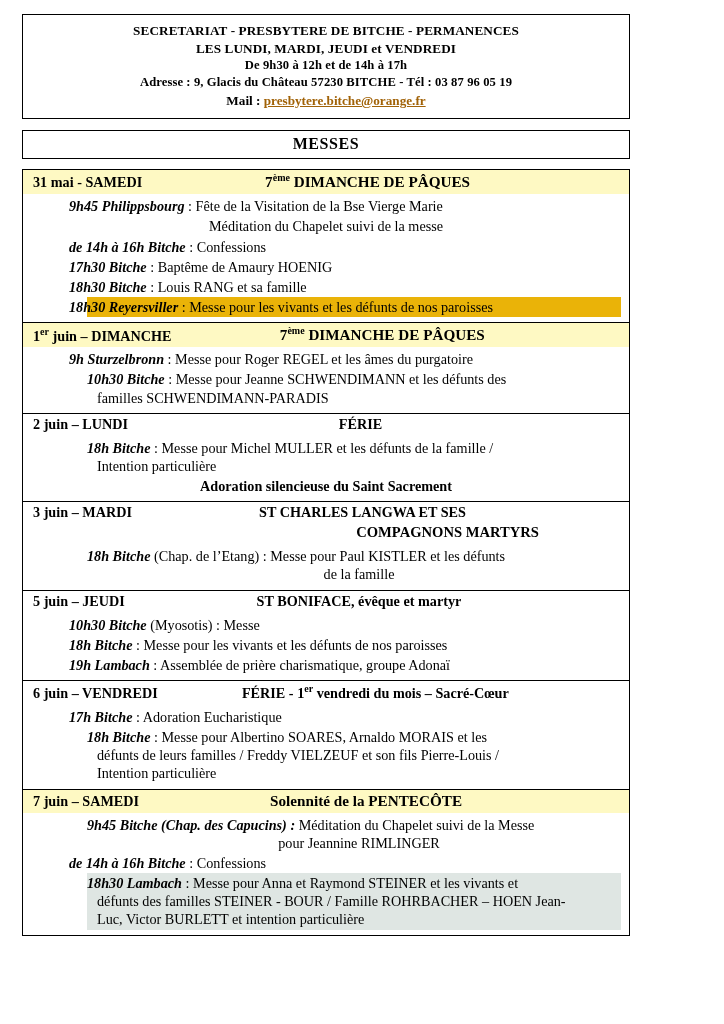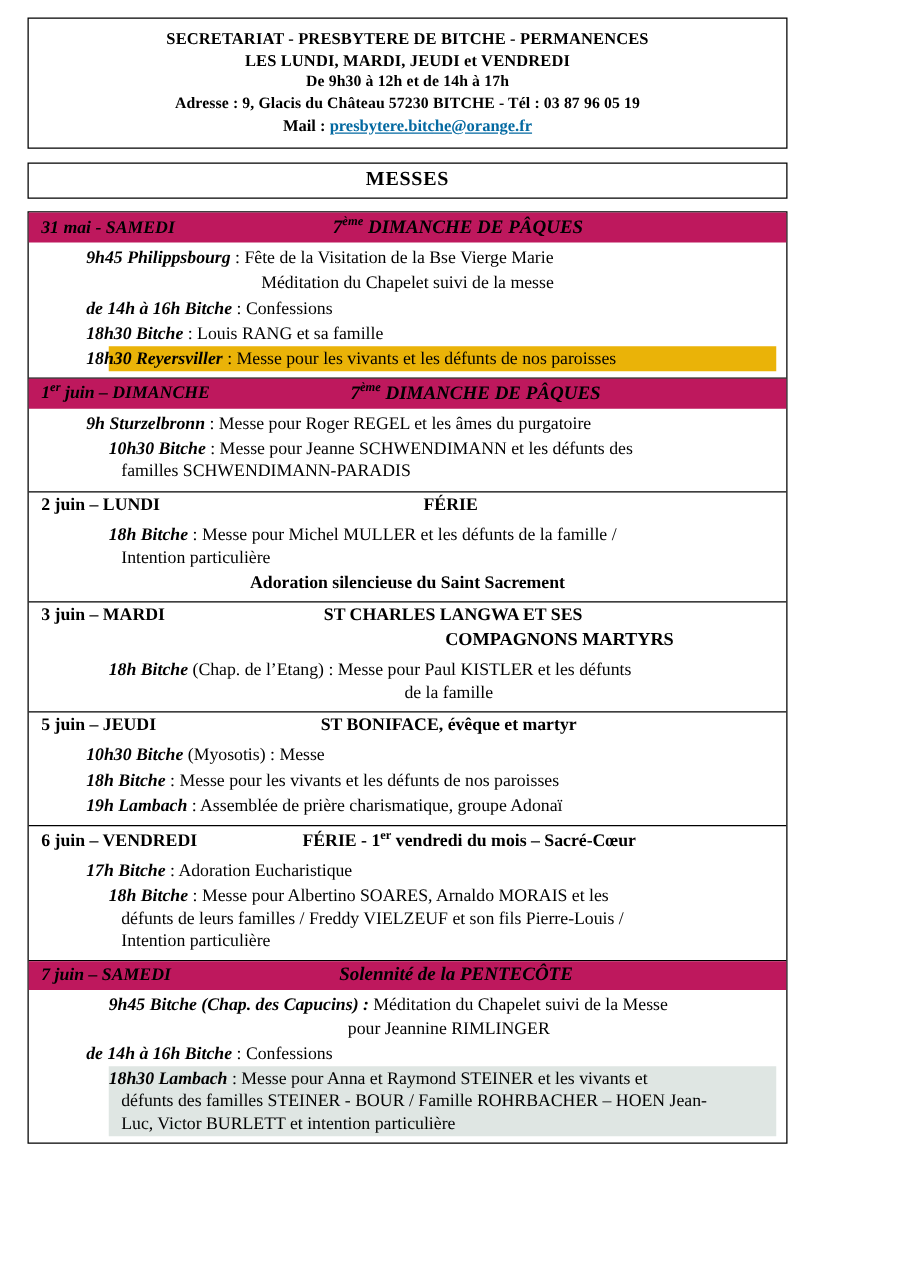--- a/index.html
+++ b/index.html
@@ -36,21 +36,21 @@
   }
   .header-line.small {
     font-size: 12.6px;
   }
   .mail-line {
     font-size: 13.2px;
     font-weight: bold;
     margin-top: 1px;
   }
   .mail-link {
-    color: #0369a1;
+    color: #a16207;
     text-decoration: underline;
     font-weight: bold;
   }
 
   
   .messes-box {
     border: 1px solid #000;
     margin-top: 11px;
     text-align: center;
     padding: 4px 0 5px 0;
@@ -74,22 +74,21 @@
     border-bottom: none;
   }
   .day-head {
     display: flex;
     align-items: baseline;
     padding: 2px 6px 3px 10px;
     font-size: 14.2px;
     font-weight: bold;
   }
   .day-head.shaded {
-    background: #be185d;
-    font-style: italic;
+    background: #fef9c3;
   }
   .day-head .date {
     white-space: nowrap;
   }
   .day-head .feast {
     flex: 1;
     text-align: center;
     padding-right: 30px;
   }
   .day-head .feast.big {
@@ -186,20 +185,21 @@
 
     <div class="day">
       <div class="day-head shaded">
         <span class="date">31 mai - SAMEDI</span>
         <span class="feast big"><span>7</span><span class="sup">ème</span><span> DIMANCHE DE PÂQUES</span></span>
       </div>
       <div class="entries">
         <div class="entry"><span class="lead">9h45 Philippsbourg</span><span> : Fête de la Visitation de la Bse Vierge Marie</span></div>
         <div class="entry center2"><span>Méditation du Chapelet suivi de la messe</span></div>
         <div class="entry"><span class="lead">de 14h à 16h Bitche</span><span> : Confessions</span></div>
+        <div class="entry"><span class="lead">17h30 Bitche</span><span> : Baptême de Amaury HOENIG</span></div>
         <div class="entry"><span class="lead">18h30 Bitche</span><span> : Louis RANG et sa famille</span></div>
         <div class="entry hl"><span class="lead">18h30 Reyersviller</span><span> : Messe pour les vivants et les défunts de nos paroisses</span></div>
       </div>
     </div>
 
     <div class="day">
       <div class="day-head shaded">
         <span class="date"><span>1</span><span class="sup">er</span><span> juin – DIMANCHE</span></span>
         <span class="feast big"><span>7</span><span class="sup">ème</span><span> DIMANCHE DE PÂQUES</span></span>
       </div>

